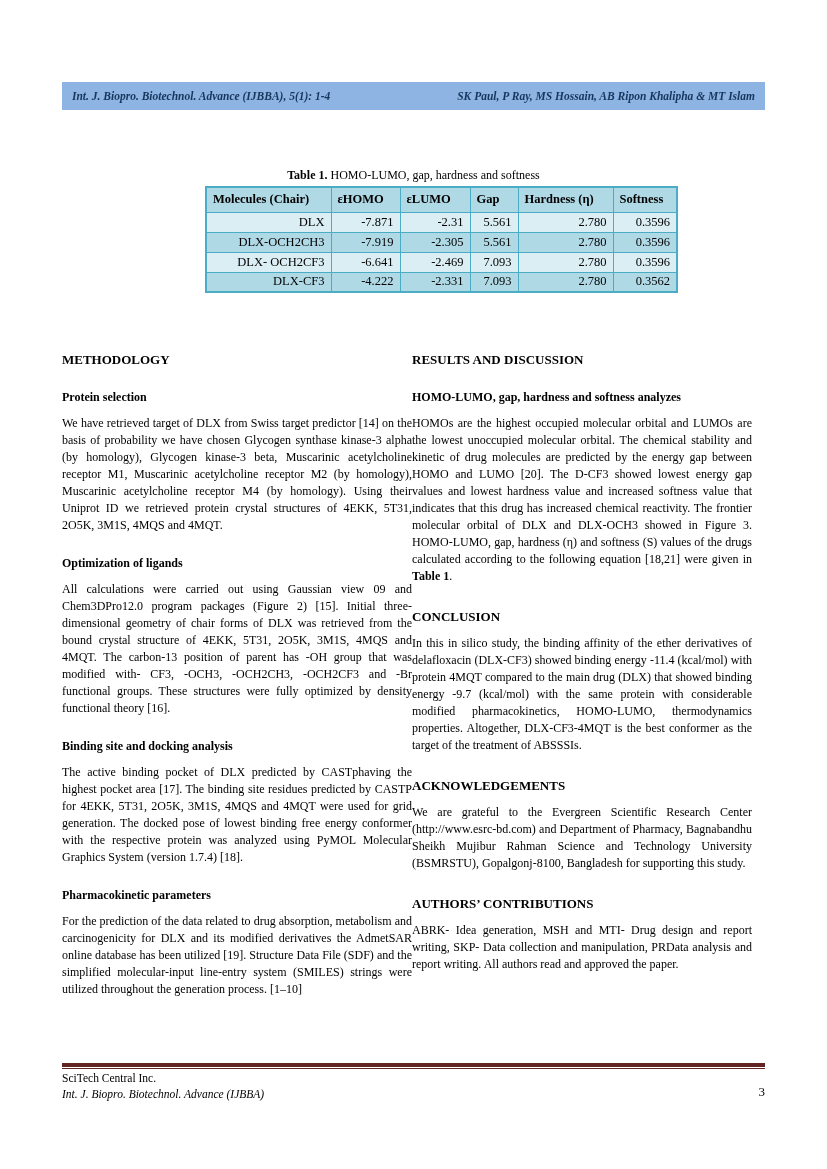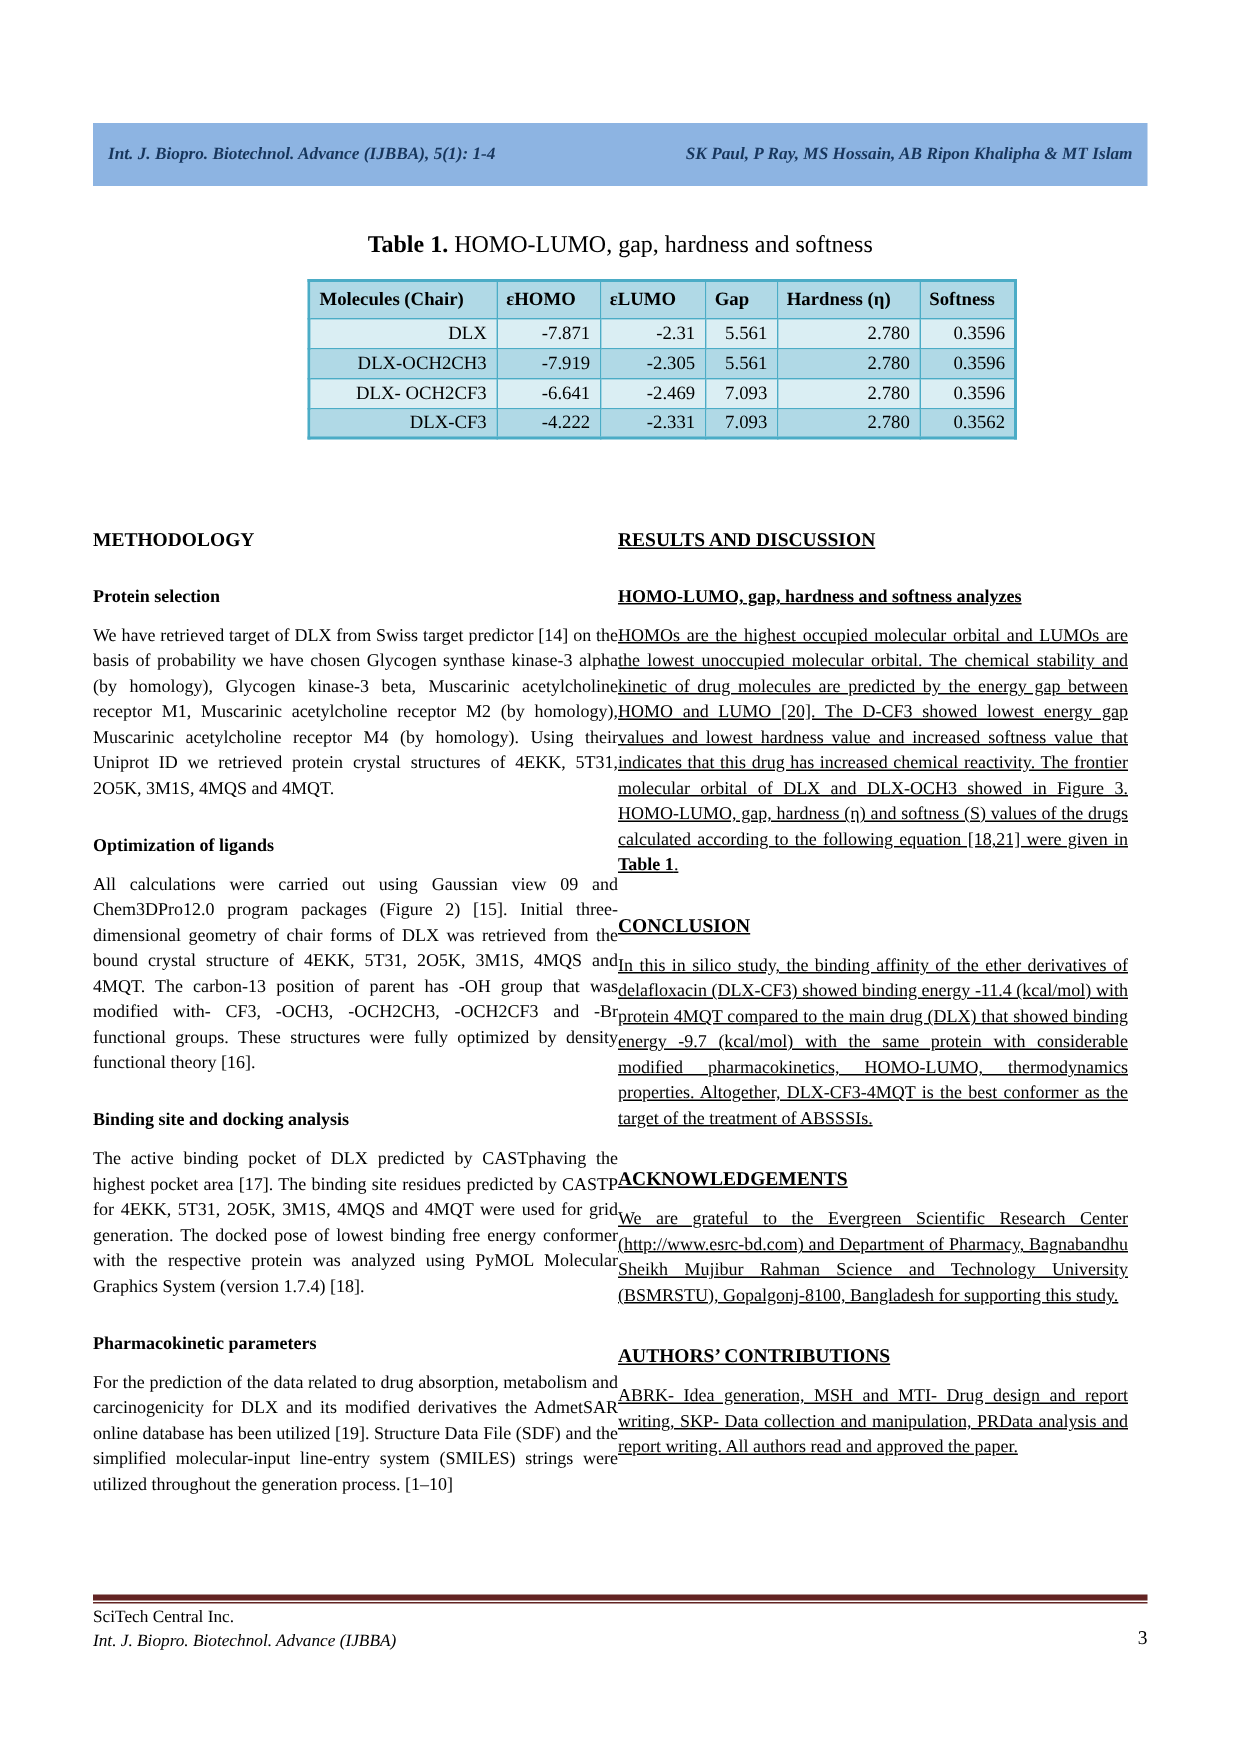--- a/index.html
+++ b/index.html
@@ -14,31 +14,31 @@
   html,body{margin:0;padding:0;background:#ffffff;}
   body{
     width:827px;height:1169px;
     font-family:"Liberation Serif", serif;
     color:#000;
   }
   .page{position:relative;width:827px;height:1169px;overflow:hidden;background:#fff;}
 
   
   .header-band{
-    position:absolute;left:62px;top:82px;width:703px;height:42px;
+    position:absolute;left:62px;top:82px;width:703px;height:28px;
     background:var(--band-bg);
     display:flex;justify-content:space-between;align-items:center;
     padding:0 10px;
     font-weight:bold;font-style:italic;font-size:11.5px;color:var(--band-text);
   }
 
   
   .caption{
-    position:absolute;left:62px;top:155px;width:703px;
-    text-align:center;font-size:16px;
+    position:absolute;left:62px;top:168px;width:703px;
+    text-align:center;font-size:12px;
   }
   .caption b{font-weight:bold;}
 
   
   .dtable-wrap{position:absolute;left:177px;top:186px;padding-left:28px;}
   table.dtable{
     border-collapse:collapse;table-layout:fixed;
     font-size:12.5px;
     border:2px solid var(--t-border);
   }
@@ -55,21 +55,21 @@
   table.dtable td{height:20px;text-align:right;}
   table.dtable tbody tr:nth-child(odd) td{background:var(--row-light);}
   table.dtable tbody tr:nth-child(even) td{background:var(--row-dark);}
 
   
   .columns{
     position:absolute;left:62px;top:352px;width:703px;
     display:flex;
   }
   .col-left{width:350px;}
-  .col-right{width:340px;text-decoration:underline;}
+  .col-right{width:340px;}
   .sec-title{font-size:13px;font-weight:bold;margin:0;}
   .sec-title.later{margin-top:24px;}
   .sub-title{font-size:12px;font-weight:bold;margin:22px 0 0;}
   p.body{
     font-size:12px;line-height:17px;text-align:justify;
     margin:10px 0 0;
   }
   p.body b{font-weight:bold;}
 
   

